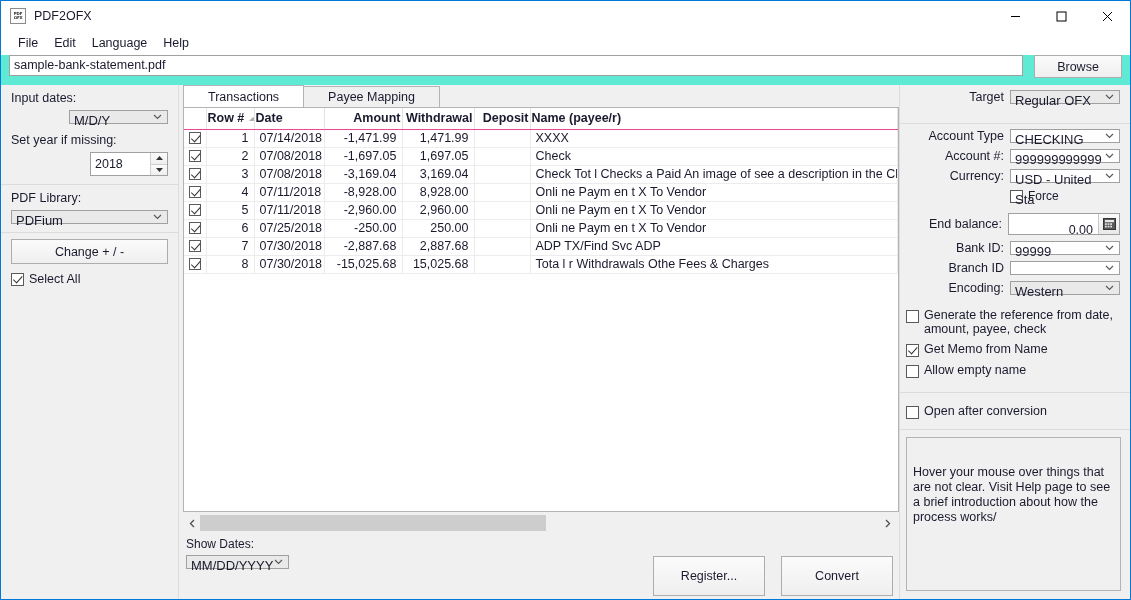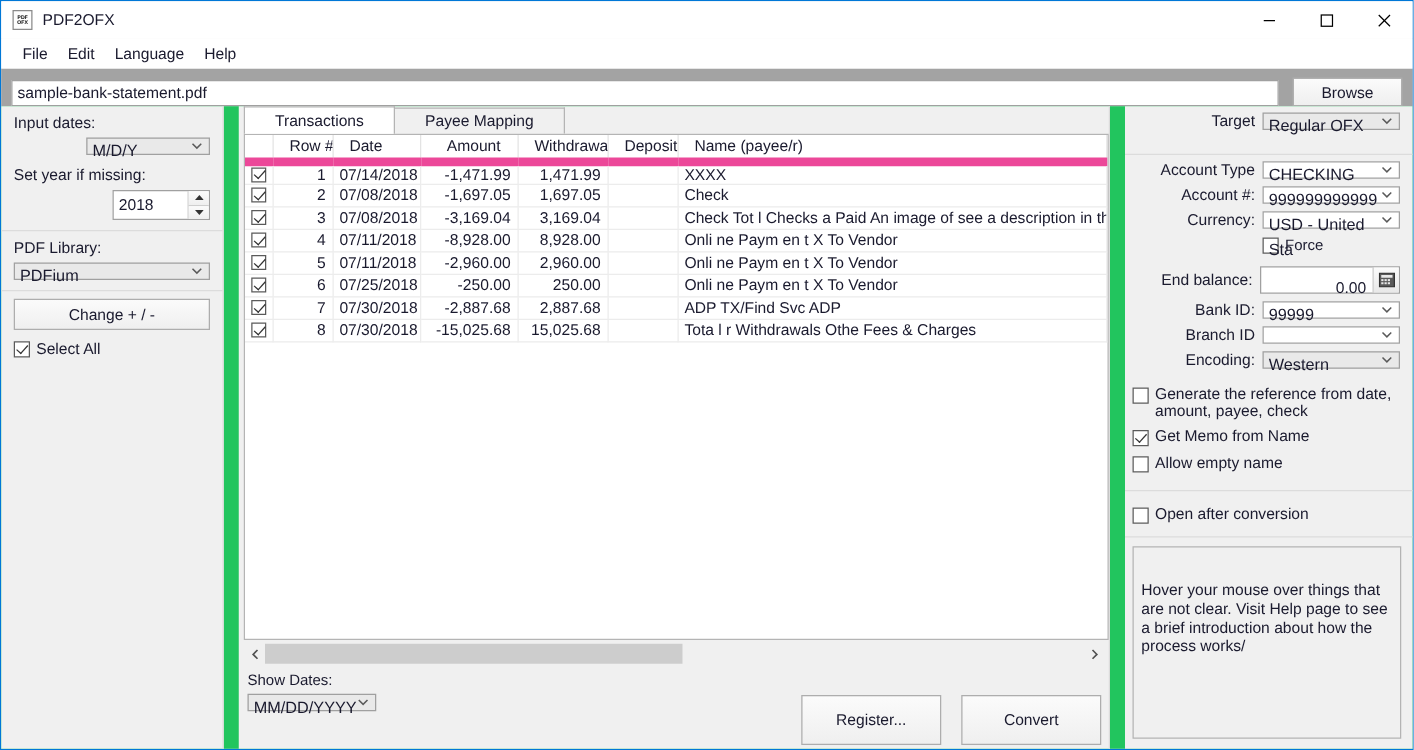--- a/index.html
+++ b/index.html
@@ -79,23 +79,23 @@
   .menuitem {
     padding: 2px 8px;
     font-size: 12.5px;
     color: #1a1a2e;
     cursor: default;
   }
 
   
   .filerow {
     height: 30px;
-    background: #a3a3a3;
-    display: flex;
-    align-items: flex-end;
+    background: #5eead4;
+    display: flex;
+    align-items: flex-start;
     padding: 0 8px;
     flex: none;
   }
   .filepath {
     flex: 1;
     height: 21px;
     background: #ffffff;
     border: 1px solid #a0a0a0;
     font-size: 12.5px;
     padding: 0 4px;
@@ -115,22 +115,21 @@
     justify-content: center;
     cursor: default;
   }
   .browse-btn { width: 88px; height: 23px; margin-left: 11px; }
 
   
   .body-area {
     flex: 1;
     display: flex;
     min-height: 0;
-    background: #22c55e;
-    gap: 12px;
+    background: #14b8a6;
   }
 
   
   .sidebar {
     width: 178px;
     flex: none;
     background: #f0f0f0;
     border-right: 1px solid #dcdcdc;
     padding: 0;
     display: flex;
@@ -250,26 +249,26 @@
     position: relative;
     z-index: 1;
   }
   table.grid {
     border-collapse: collapse;
     width: 100%;
     table-layout: fixed;
     font-size: 12.5px;
   }
   table.grid th {
-    font-weight: normal;
-    background: #ffffff;
-    border-bottom: 7px solid #ec4899;
+    font-weight: bold;
+    background: #ffffff;
+    border-bottom: 1px solid #ec4899;
     border-right: 1px solid #e3e3e3;
     height: 21px;
-    padding: 0 13px;
+    padding: 0 1px;
     text-align: left;
     color: #1a1a2e;
     white-space: nowrap;
     overflow: hidden;
   }
   table.grid th.num { text-align: right; }
   table.grid td {
     border-bottom: 1px solid #ececec;
     border-right: 1px solid #ececec;
     height: 18px;

